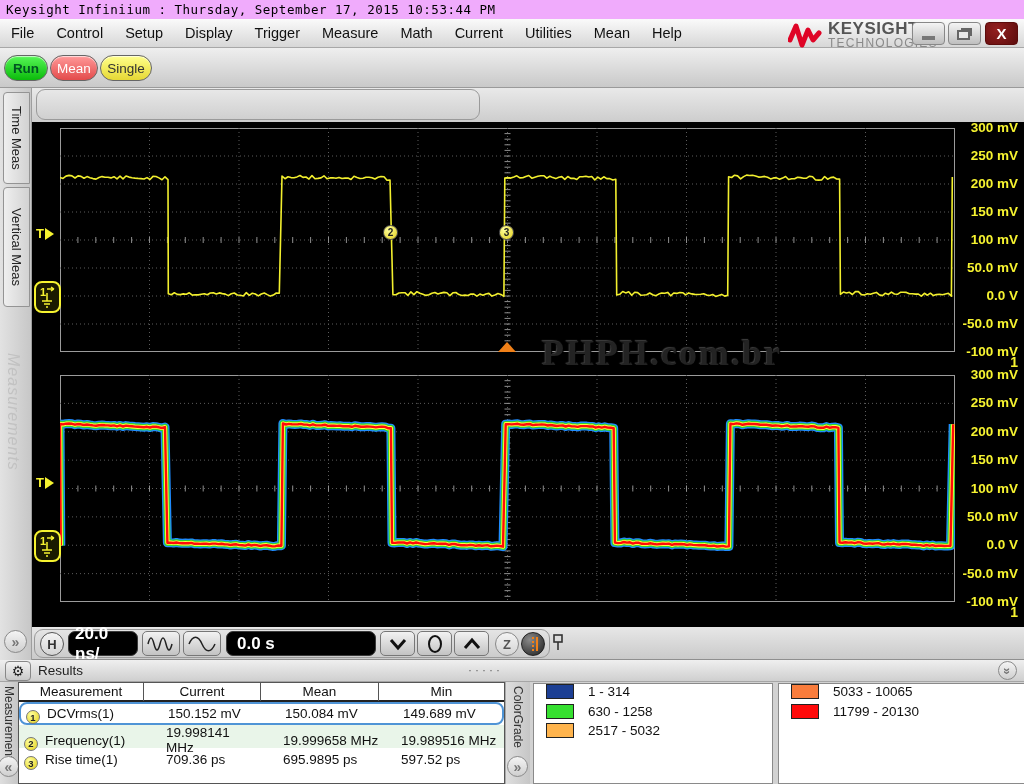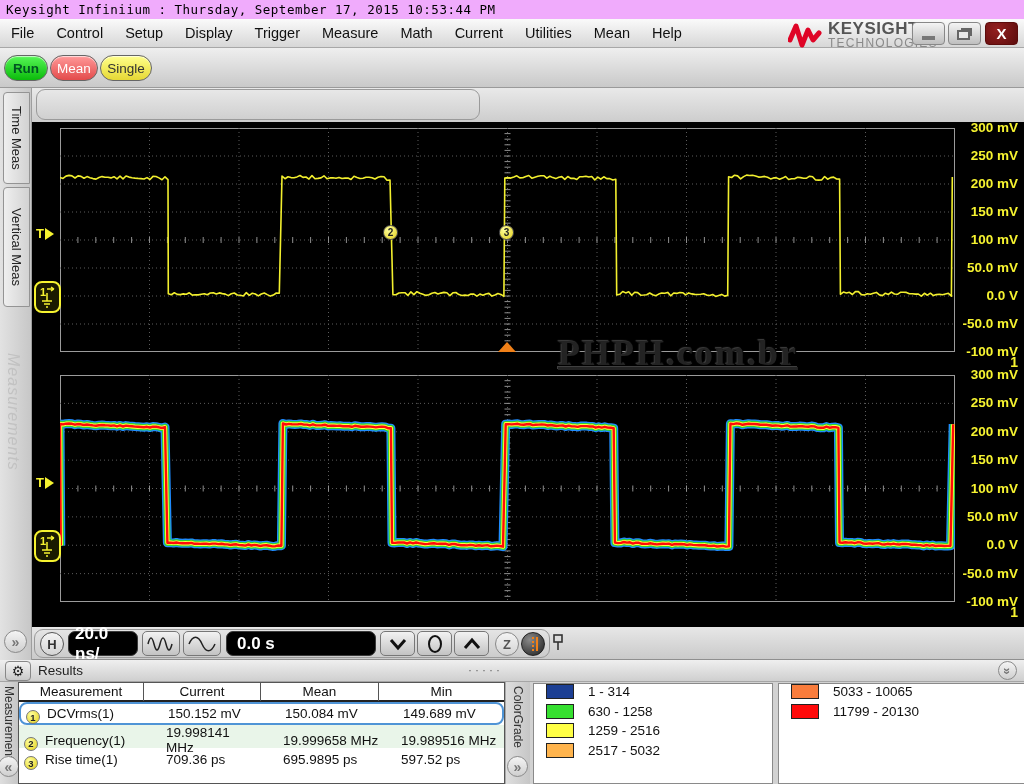--- a/index.html
+++ b/index.html
@@ -502,21 +502,21 @@
       <rect x="1" y="1" width="25" height="30" rx="7" fill="#1a1a00" stroke="#f6f330" stroke-width="2"></rect>
       <text x="6" y="15" fill="#f6f330" font-size="11" font-weight="bold">1</text>
       <path d="M13,8 H20 M20,8 l-3,-2 M20,8 l-3,2" stroke="#f6f330" stroke-width="1.5" fill="none"></path>
       <path d="M13,12 V20 M8,20 H18 M10,23 H16 M12,26 H14" stroke="#f6f330" stroke-width="1.5" fill="none"></path>
     </svg>
 
     <div class="meas-dot" style="left:351px;top:103px;">2</div>
     <div class="meas-dot" style="left:467px;top:103px;">3</div>
 
     <div id="trig-tri" style="left:466px;top:220px;"></div>
-    <div id="wm" style="left:526px;top:210px;text-decoration:underline;">PHPH.com.br</div>
+    <div id="wm" style="left:510px;top:210px;">PHPH.com.br</div>
   </div>
 
   <div id="hbar">
     <div id="h-group"></div>
     <div class="ringbtn" style="left:8px;top:5px;">H</div>
     <div class="blackdisp" style="left:36px;top:4px;width:70px;height:25px;font-size:17px;font-weight:bold;color:#fff;padding:0 6px;">20.0 ns/</div>
     <div class="wavebtn" style="left:110px;top:4px;width:38px;height:25px;">
       <svg width="28" height="16" viewBox="0 0 28 16">
           <path d="M1,8 C3,0 5,0 7,8 C9,16 11,16 13,8 C15,0 17,0 19,8 C21,16 23,16 25,8" fill="none" stroke="#222" stroke-width="1.5"></path>
         </svg>
@@ -610,24 +610,20 @@
     <div class="legendbox" style="left:533px;width:240px;">
       <div class="legrow">
           <span class="swatch" style="background: rgb(28, 63, 148);"></span>
           <span>1 - 314</span>
         </div>
       <div class="legrow">
           <span class="swatch" style="background: rgb(54, 224, 48);"></span>
           <span>630 - 1258</span>
         </div>
       <div class="legrow">
-          <span class="swatch" style="background: rgb(255, 255, 69);"></span>
-          <span>1259 - 2516</span>
-        </div>
-      <div class="legrow">
           <span class="swatch" style="background: rgb(255, 180, 77);"></span>
           <span>2517 - 5032</span>
         </div>
     </div>
     <div class="legendbox" style="left:778px;width:276px;">
       <div class="legrow">
           <span class="swatch" style="background: rgb(249, 124, 60);"></span>
           <span>5033 - 10065</span>
         </div>
       <div class="legrow">

